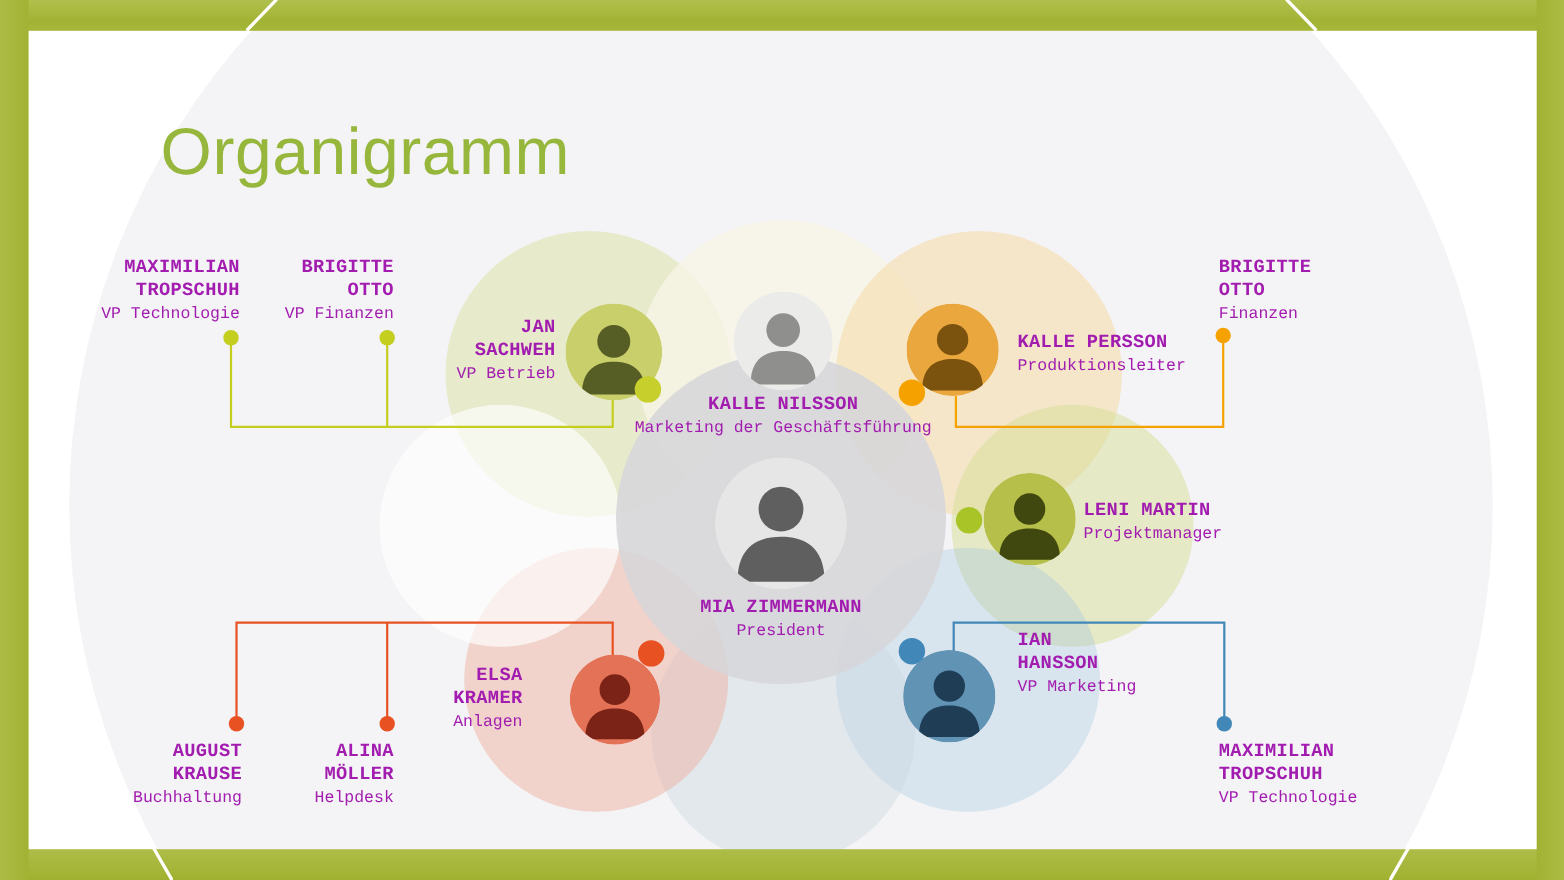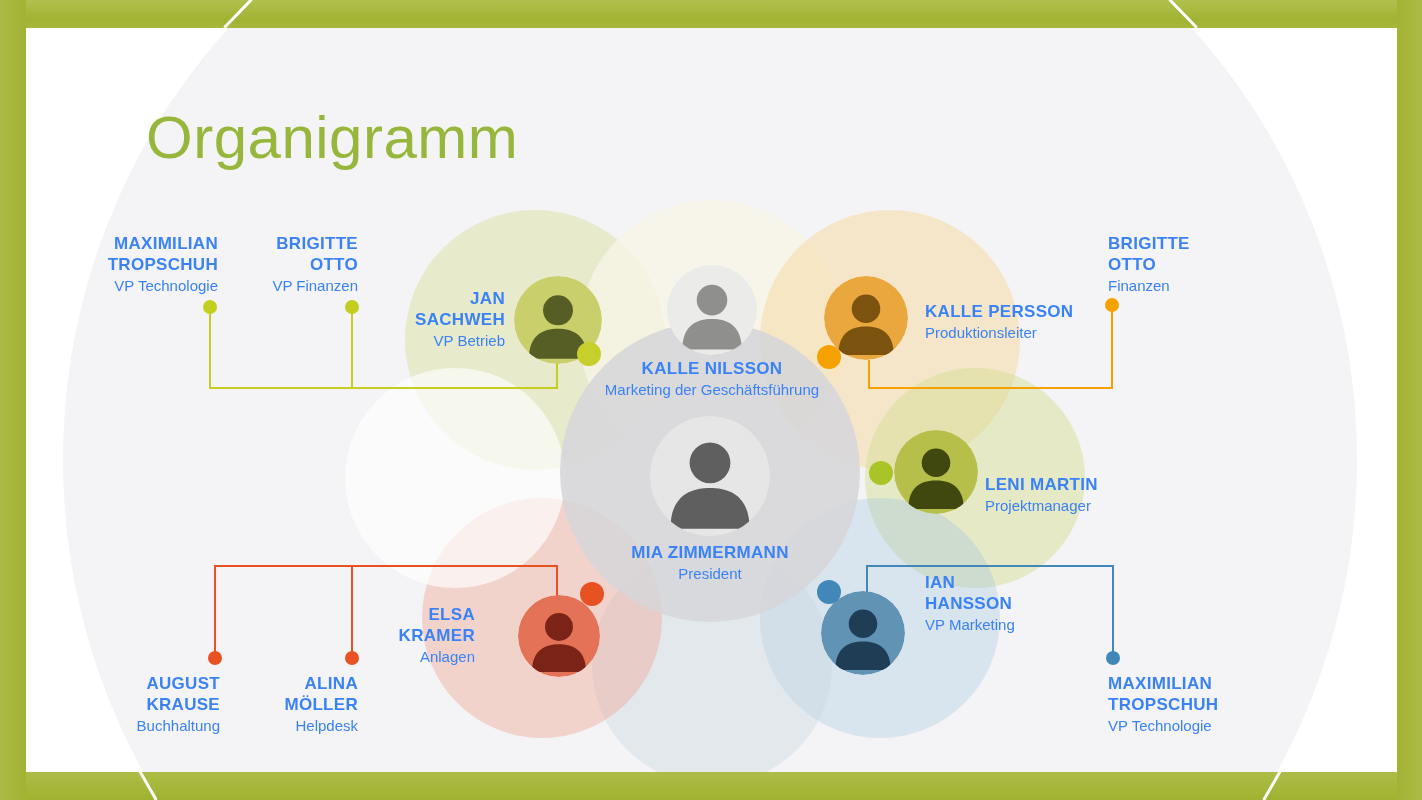--- a/index.html
+++ b/index.html
@@ -25,21 +25,21 @@
   .center-circle{
     position:absolute;left:560px;top:322px;width:300px;height:300px;border-radius:50%;
     background:rgba(214,214,217,.88);
   }
   
   svg.connectors{position:absolute;left:0;top:0;}
   
   .avatar{position:absolute;border-radius:50%;overflow:hidden;}
   .avatar svg{display:block;width:100%;height:100%;}
   
-  .person-label{position:absolute;color:#3b82f6;}
+  .person-label{position:absolute;color:#a21caf;font-family:Liberation Mono, monospace;}
   .person-label .pname{font-weight:bold;font-size:17px;line-height:21px;letter-spacing:.3px;white-space:pre-line;}
   .person-label .prole{font-weight:400;font-size:15px;line-height:19px;margin-top:1px;}
   .al-r{text-align:right;} .al-l{text-align:left;} .al-c{text-align:center;}
   .slide-title{
     position:absolute;left:146px;top:108px;font-size:60px;line-height:60px;
     color:#96b63c;font-weight:400;letter-spacing:.5px;
   }
   
   .frame{position:absolute;background:linear-gradient(180deg,#b1c04c 0%,#a2b233 70%,#a6b73a 100%);}
   .frame.f-top{left:0;top:0;width:1422px;height:28px;}
@@ -179,21 +179,21 @@
 
   <div class="person-label al-r" style="left:335px;top:288px;width:170px;">
     <div class="pname">JAN
 SACHWEH</div>
     <div class="prole">VP Betrieb</div>
   </div>
   <div class="person-label al-l" style="left:925px;top:301px;width:230px;">
     <div class="pname">KALLE PERSSON</div>
     <div class="prole">Produktionsleiter</div>
   </div>
-  <div class="person-label al-l" style="left:985px;top:454px;width:210px;margin-top:20px;">
+  <div class="person-label al-l" style="left:985px;top:454px;width:210px;">
     <div class="pname">LENI MARTIN</div>
     <div class="prole">Projektmanager</div>
   </div>
   <div class="person-label al-r" style="left:305px;top:604px;width:170px;">
     <div class="pname">ELSA
 KRAMER</div>
     <div class="prole">Anlagen</div>
   </div>
   <div class="person-label al-l" style="left:925px;top:572px;width:210px;">
     <div class="pname">IAN

